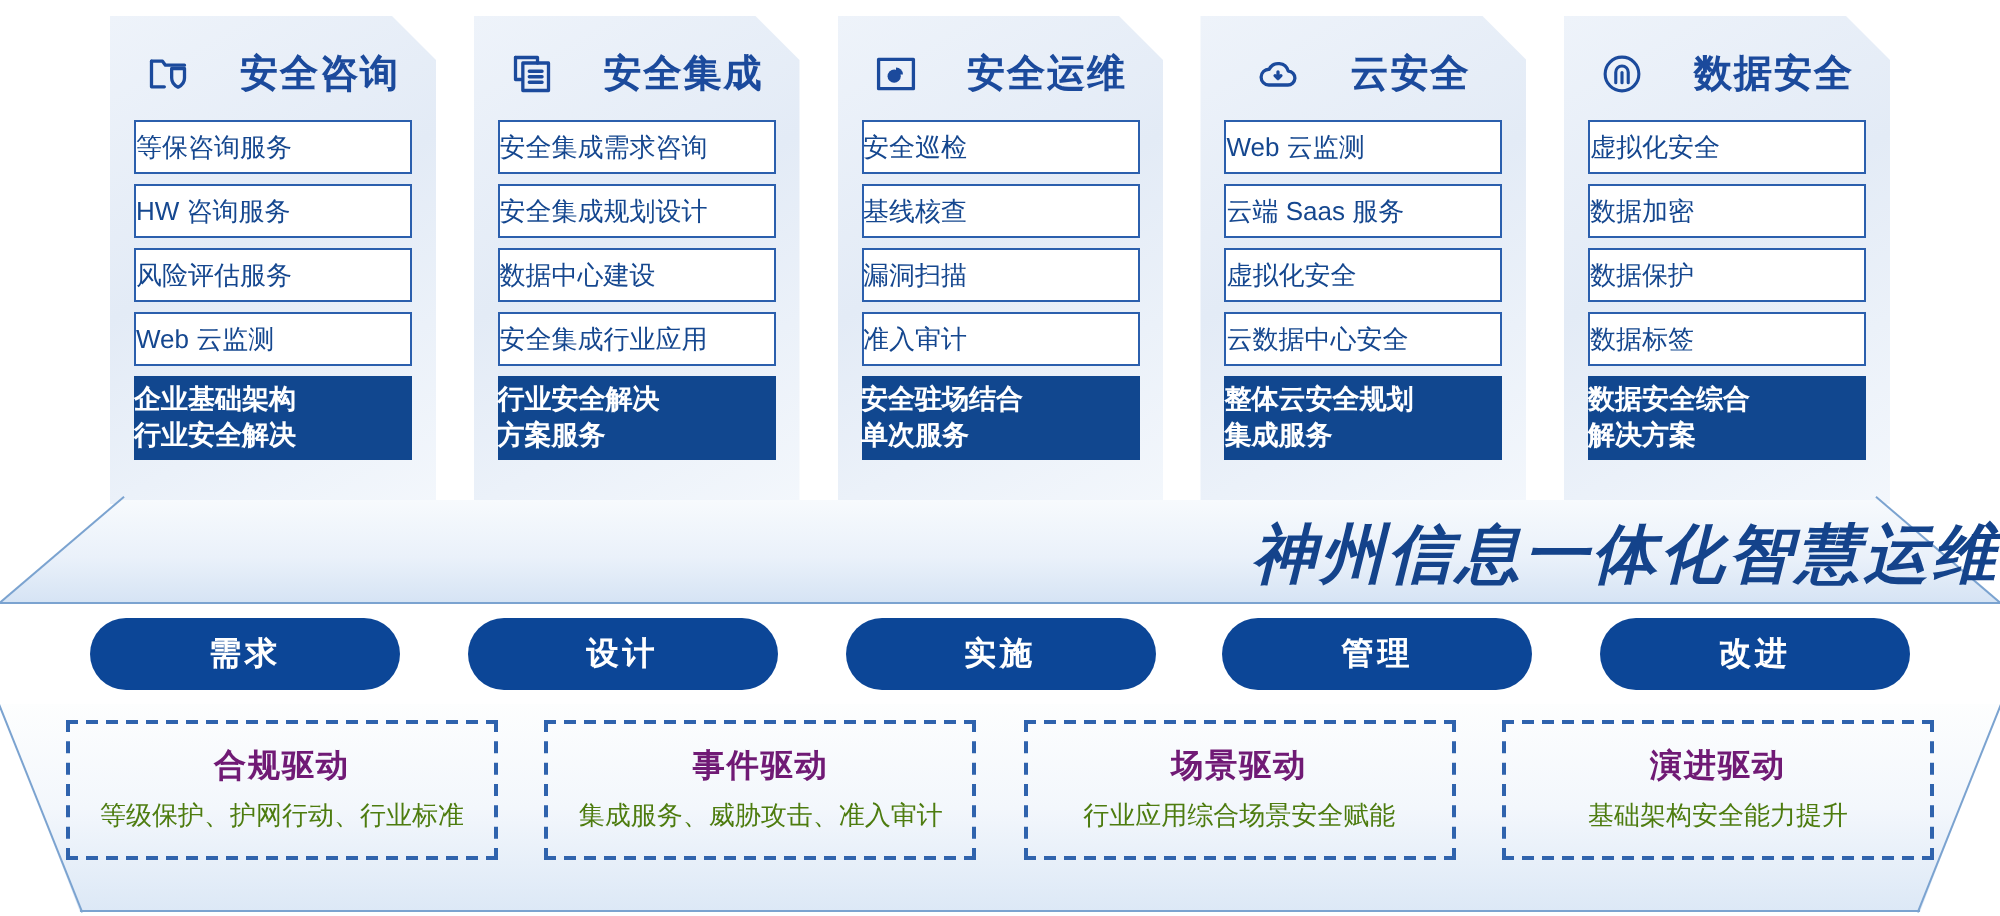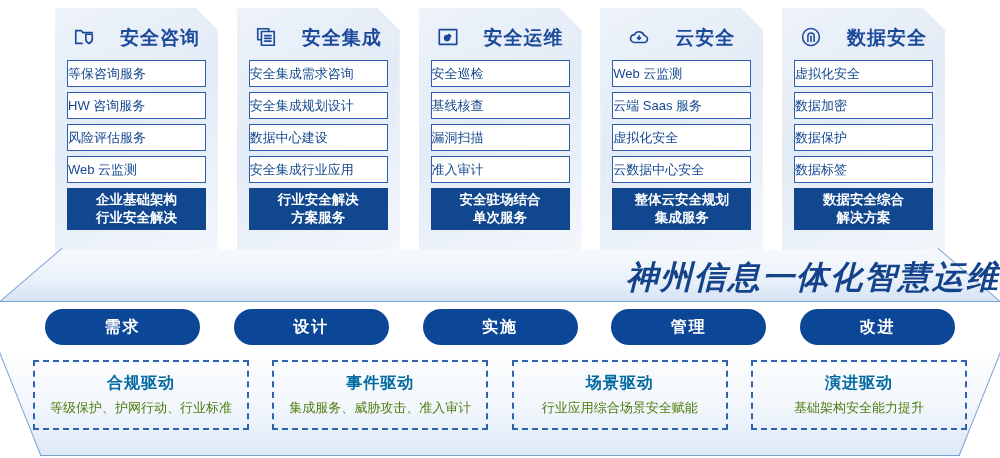--- a/index.html
+++ b/index.html
@@ -82,21 +82,21 @@
   .summary {
     margin-top: 5px;
     height: 42px;
     background: #11478f;
     color: #ffffff;
     font-size: 13.5px;
     font-weight: bold;
     line-height: 18px;
     display: flex;
     flex-direction: column;
-    align-items: center;
+    align-items: flex-start;
     justify-content: center;
     text-align: center;
     box-sizing: border-box;
   }
   .summary span { display: block; white-space: nowrap; }
 
   
   #banner {
     position: absolute;
     left: 0;
@@ -206,21 +206,21 @@
     display: flex;
     flex-direction: column;
     align-items: center;
     justify-content: center;
     gap: 5px;
     box-sizing: border-box;
   }
   .driver-title {
     font-size: 16px;
     font-weight: bold;
-    color: #0369a1;
+    color: #701a75;
     letter-spacing: 1px;
     white-space: nowrap;
   }
   .driver-desc {
     font-size: 13px;
     color: #4d7c0f;
     white-space: nowrap;
   }
 </style>
 </head>

